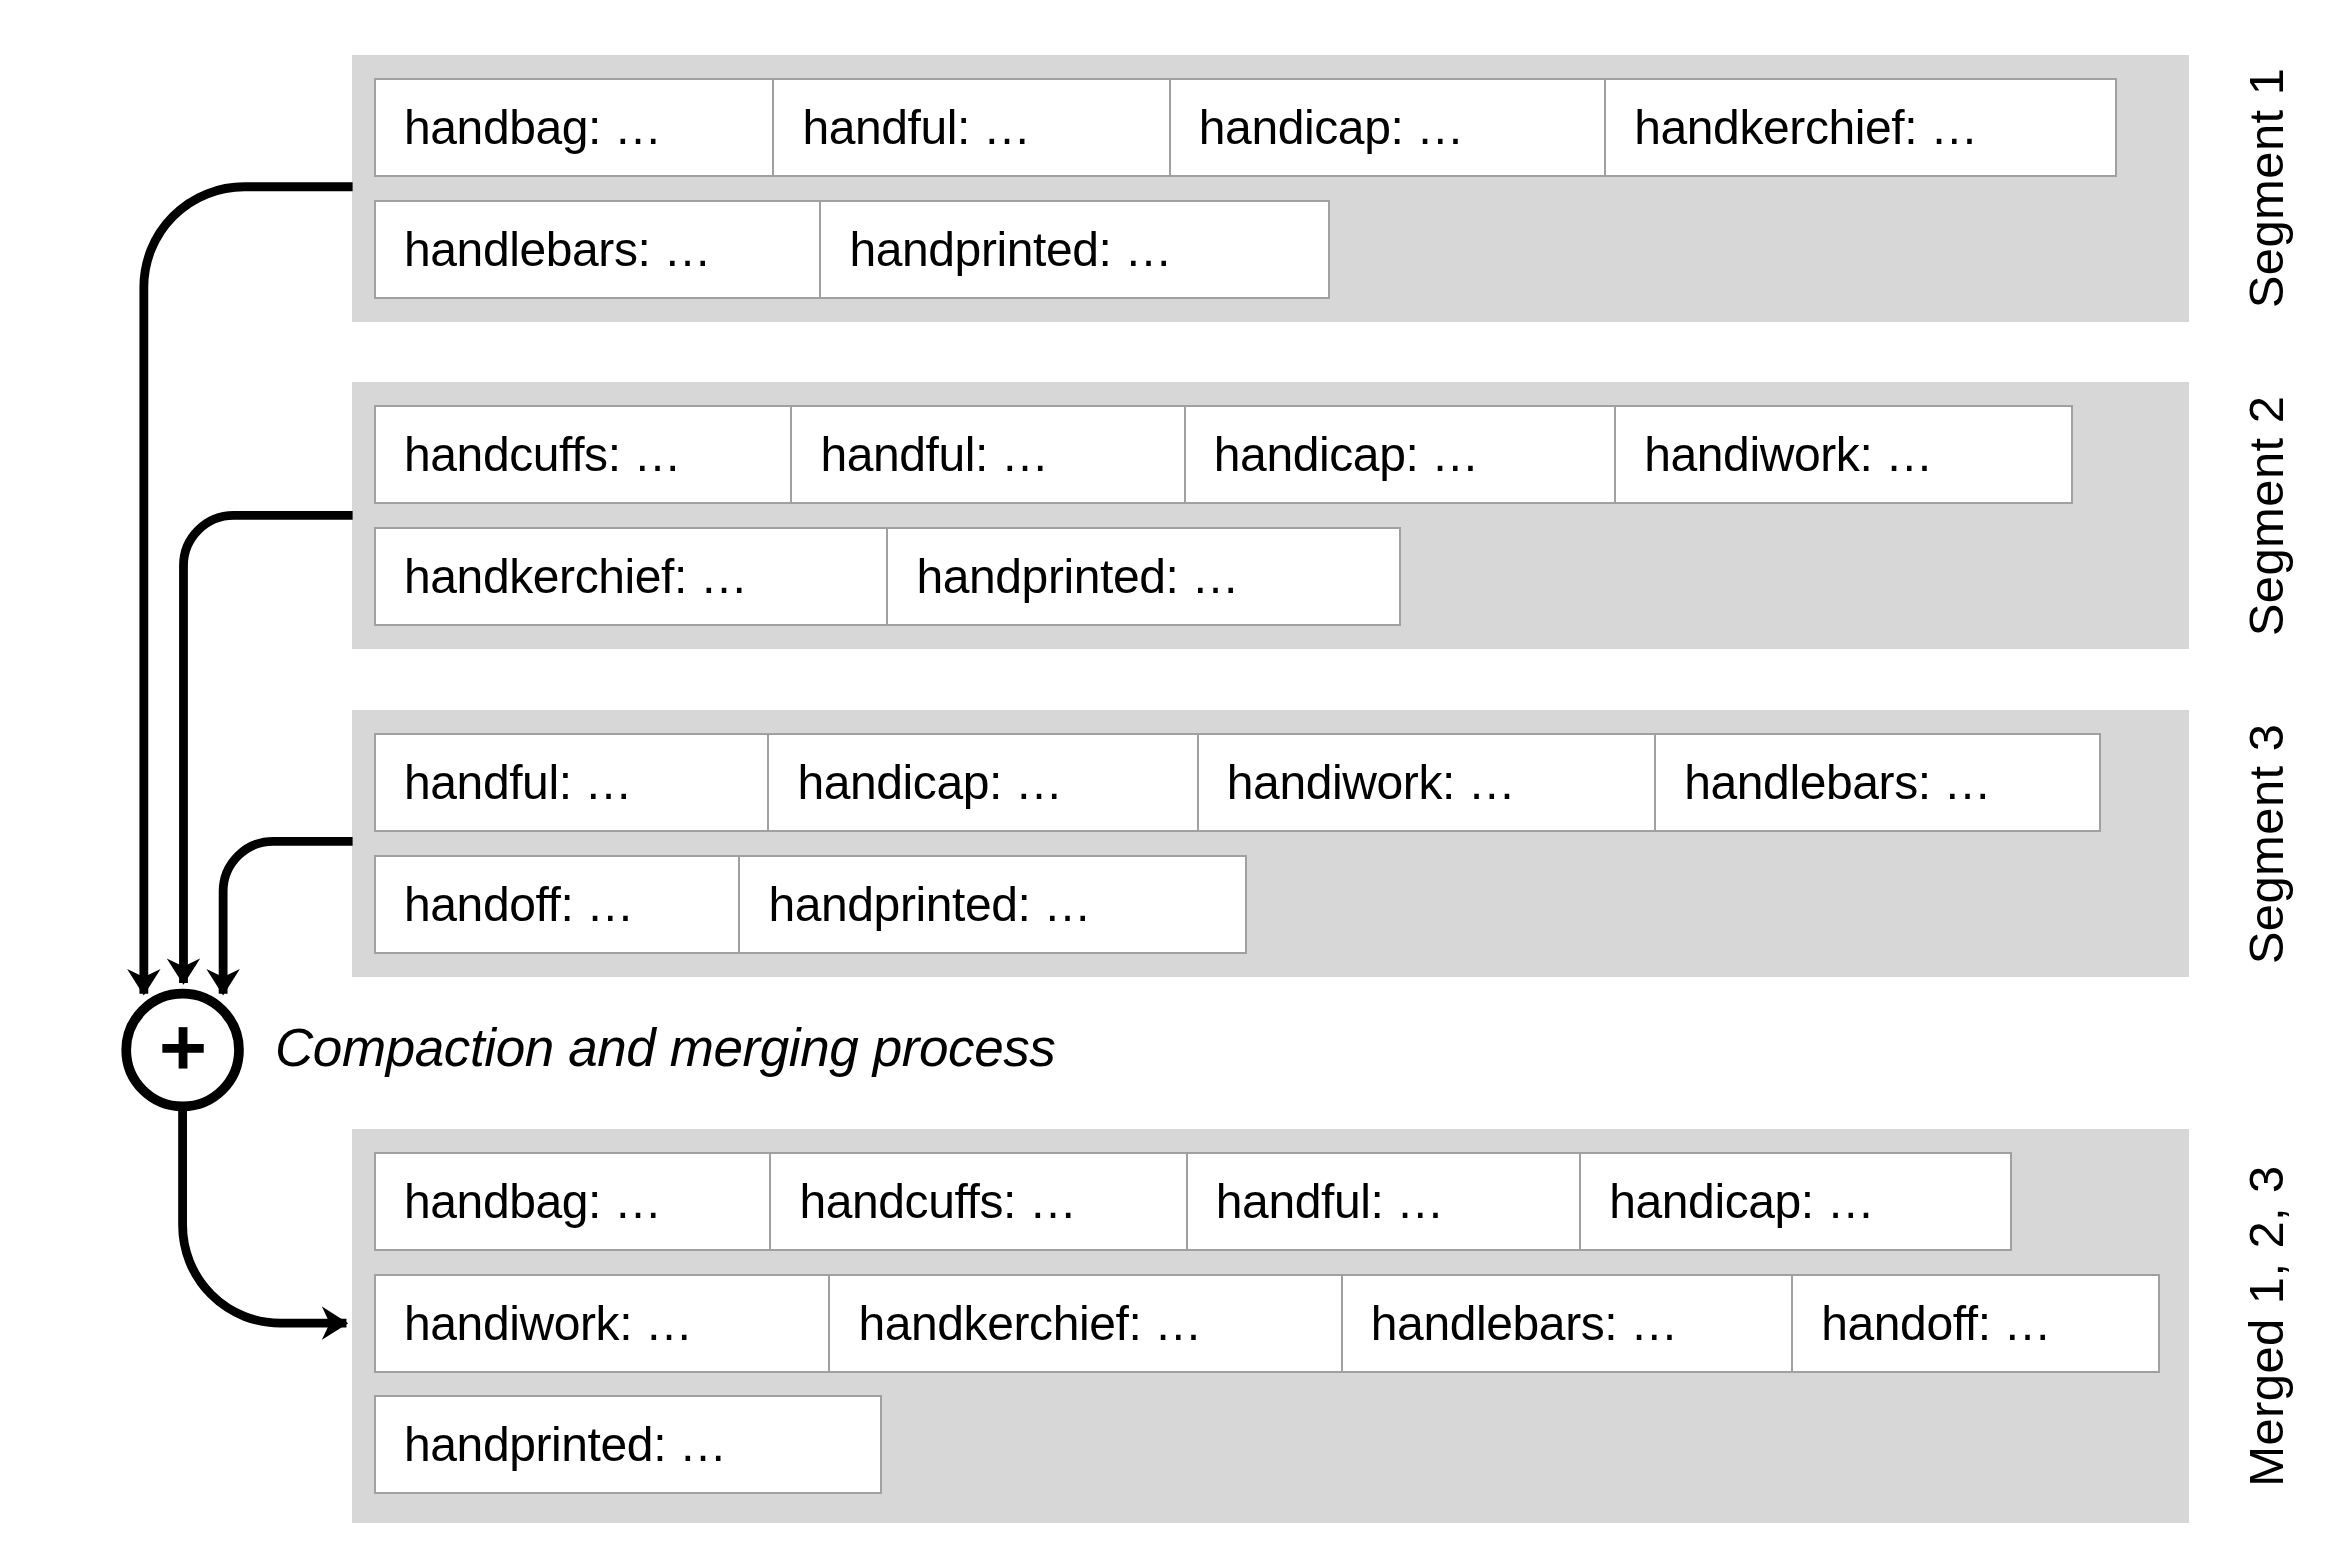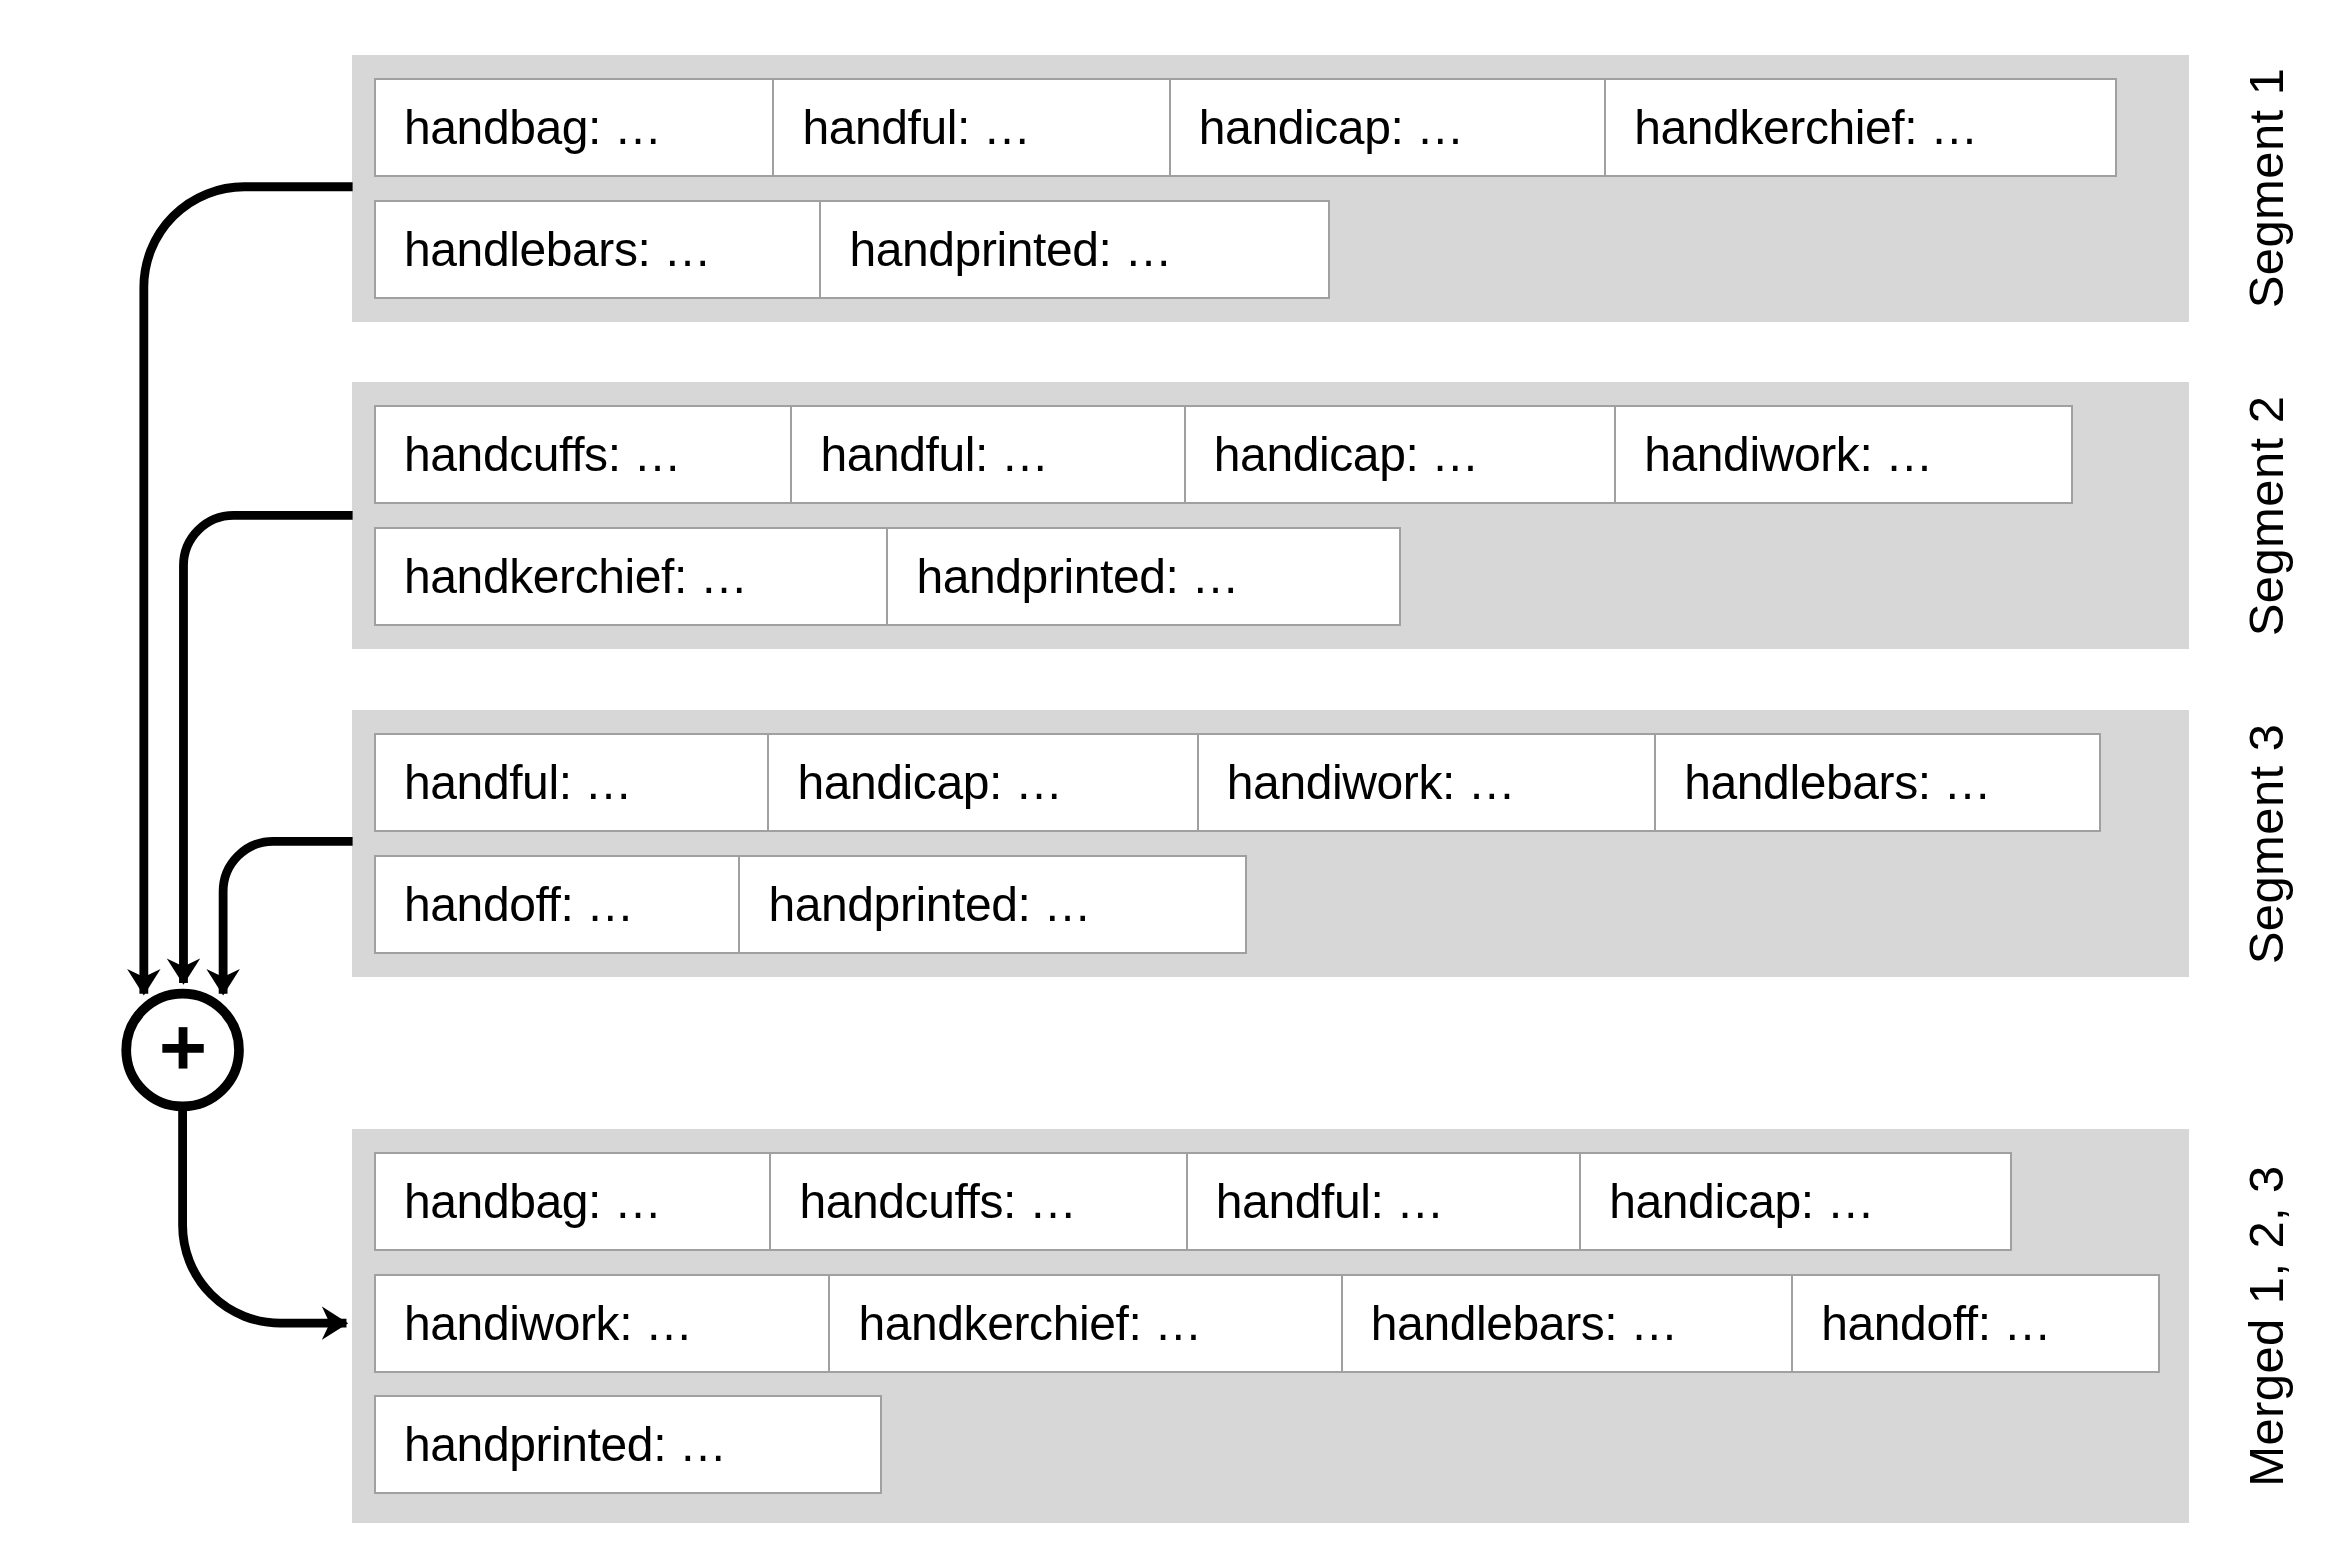--- a/index.html
+++ b/index.html
@@ -96,19 +96,20 @@
     <path d="M 400 585 L 265 585 A 57 57 0 0 0 208 642 L 208 1116" fill="none" stroke="#000000" stroke-width="10" marker-end="url(#ah)"></path>
     <path d="M 400 955 L 310 955 A 57 57 0 0 0 253 1012 L 253 1128" fill="none" stroke="#000000" stroke-width="10" marker-end="url(#ah)"></path>
     <path d="M 207 1259 L 207 1391 A 111 111 0 0 0 318 1502 L 393 1502" fill="none" stroke="#000000" stroke-width="10" marker-end="url(#ah)"></path>
     <circle cx="207" cy="1192" r="64" fill="#ffffff" stroke="#000000" stroke-width="11"></circle>
     <g stroke="#000000" stroke-width="10">
       <line x1="184" y1="1190" x2="231" y2="1190"></line>
       <line x1="207.5" y1="1166" x2="207.5" y2="1213"></line>
     </g>
   </svg>
 
+  <div class="caption">Compaction and merging process</div>
 
 <div class="vlabel" style="left: 2266px; top: 188px;">Segment 1</div>
     <div class="vlabel" style="left: 2266px; top: 516px;">Segment 2</div>
     <div class="vlabel" style="left: 2266px; top: 844px;">Segment 3</div>
     <div class="vlabel" style="left: 2266px; top: 1326px;">Merged 1, 2, 3</div>
   </div>
 
 
 </body></html>

